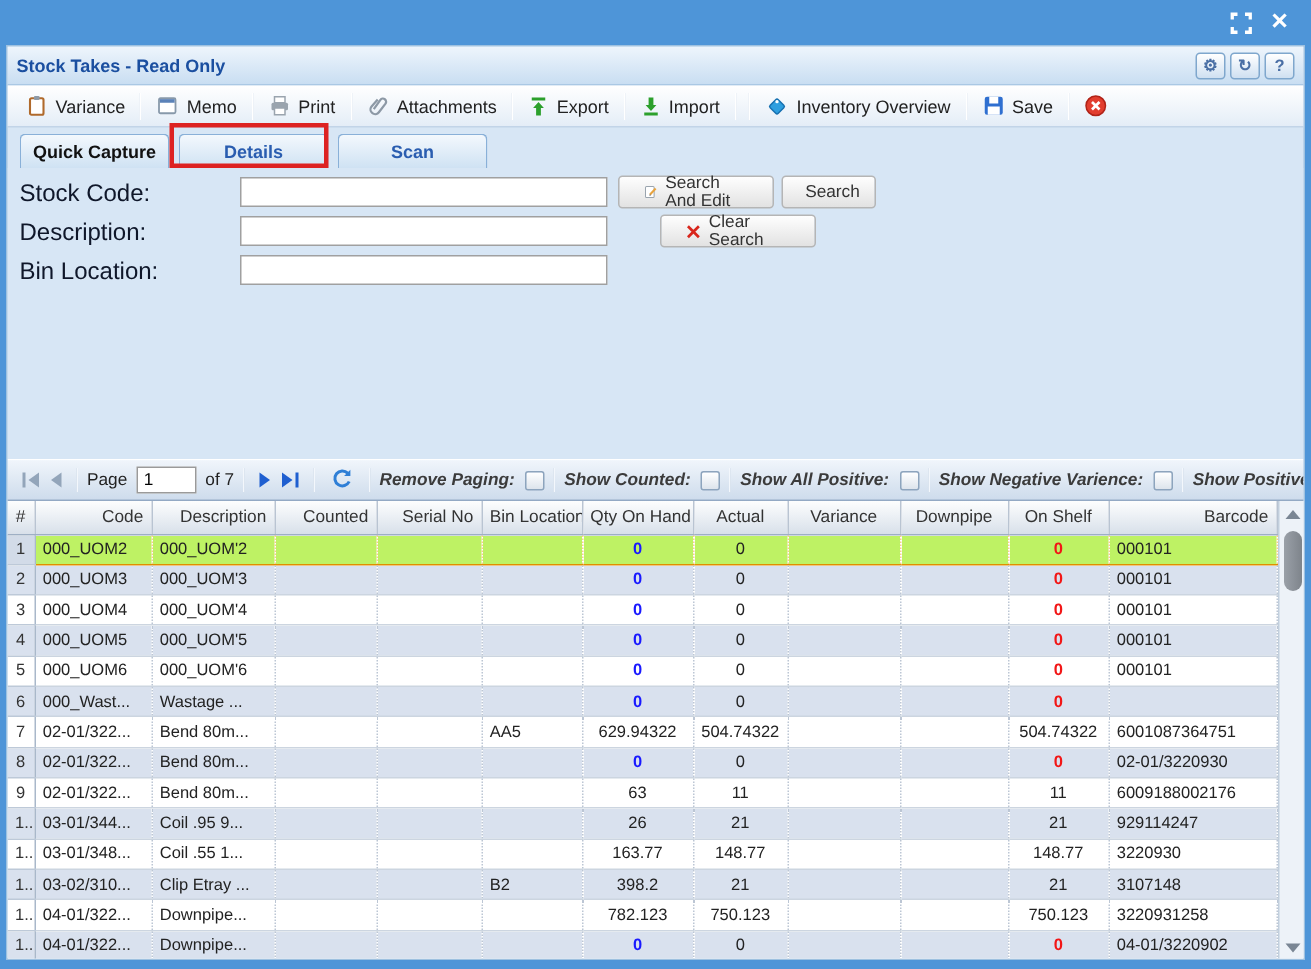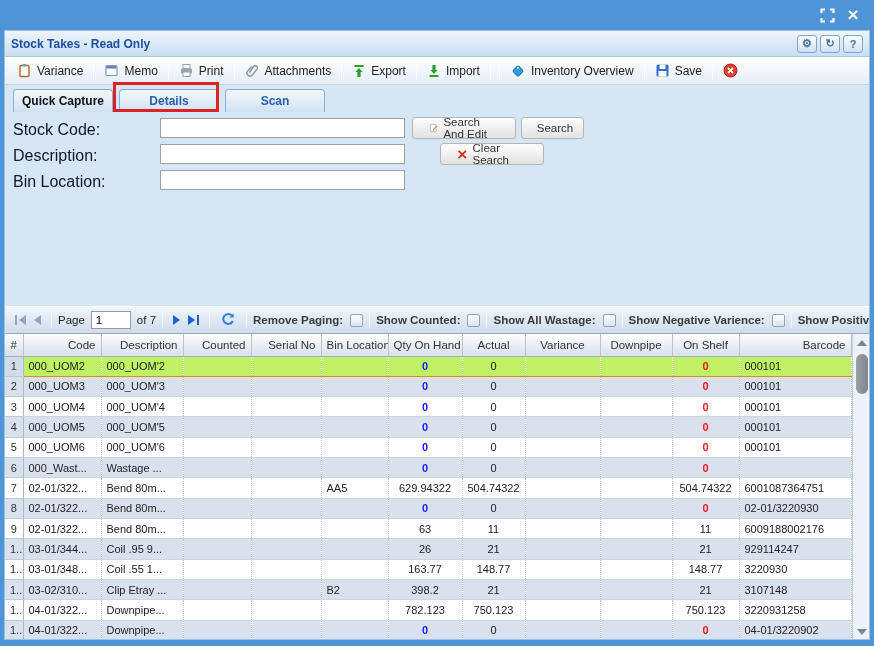--- a/index.html
+++ b/index.html
@@ -42,21 +42,21 @@
   .pager { position:absolute; left:0; top:275px; width:100%; height:28px; background:linear-gradient(#f0f5fb,#cedcec); border-top:1px solid #fff; border-bottom:1px solid #93a9c4; display:flex; align-items:center; padding:0 6px; white-space:nowrap; overflow:hidden; font-size:11.5px; }
   .psep { width:1px; height:16px; background:#a8bcd4; border-right:1px solid #f3f7fc; margin:0 6px; flex:none; }
   .nav { display:flex; align-items:center; gap:2px; padding:2px 4px; cursor:pointer; flex:none; }
   .tri { width:0; height:0; border-style:solid; }
   .tri.l { border-width:5px 7px 5px 0; border-color:transparent currentColor transparent transparent; }
   .tri.r { border-width:5px 0 5px 7px; border-color:transparent transparent transparent currentColor; }
   .bar { width:2px; height:10px; background:currentColor; }
   .dis { color:#93a5ba; }
   .en  { color:#1f5fd0; }
   .page-input { width:40px; height:18px; border:1px solid #9a9a9a; background:#fff; font-size:11.5px; padding:0 4px; margin:0 6px; font-family:"Liberation Sans",sans-serif; }
-  .pck { font-weight:bold; color:#3b3b3b; }
+  .pck { font-weight:bold; color:#3b3b3b;font-style:italic; }
   .cb { width:13px; height:13px; border:1px solid #8da4bd; background:linear-gradient(#ffffff,#dde4ec); display:inline-block; margin-left:7px; border-radius:2px; cursor:pointer; flex:none; }
   .pgrp { display:flex; align-items:center; flex:none; }
 
   
   .gridwrap { position:absolute; left:0; top:303px; width:100%; height:307px; background:#fff; display:flex; }
   table { border-collapse:collapse; table-layout:fixed; width:846px; flex:none; }
   th { height:22px; background:linear-gradient(#fdfefe,#d8e0ea); border-right:1px solid #b9c4d2; border-bottom:1px solid #9eafc4; font-size:11.5px; font-weight:normal; color:#333; padding:0 5px; text-align:right; white-space:nowrap; overflow:hidden; }
   th.c { text-align:center; }
   td { height:20px; border-right:1px dotted #bcc6d4; border-bottom:1px solid #ccd5e0; font-size:11px; padding:0 5px; white-space:nowrap; overflow:hidden; }
   td.c { text-align:center; } td.l { text-align:left; }
@@ -248,21 +248,21 @@
           <span class="pck">Remove Paging:</span>
           <span class="cb"></span>
         </span>
       <i class="psep"></i>
       <span class="pgrp">
           <span class="pck">Show Counted:</span>
           <span class="cb"></span>
         </span>
       <i class="psep"></i>
       <span class="pgrp">
-          <span class="pck">Show All Wastage:</span>
+          <span class="pck">Show All Positive:</span>
           <span class="cb"></span>
         </span>
       <i class="psep"></i>
       <span class="pgrp">
           <span class="pck">Show Negative Varience:</span>
           <span class="cb"></span>
         </span>
       <i class="psep"></i>
       <span class="pgrp">
           <span class="pck">Show Positive</span>

